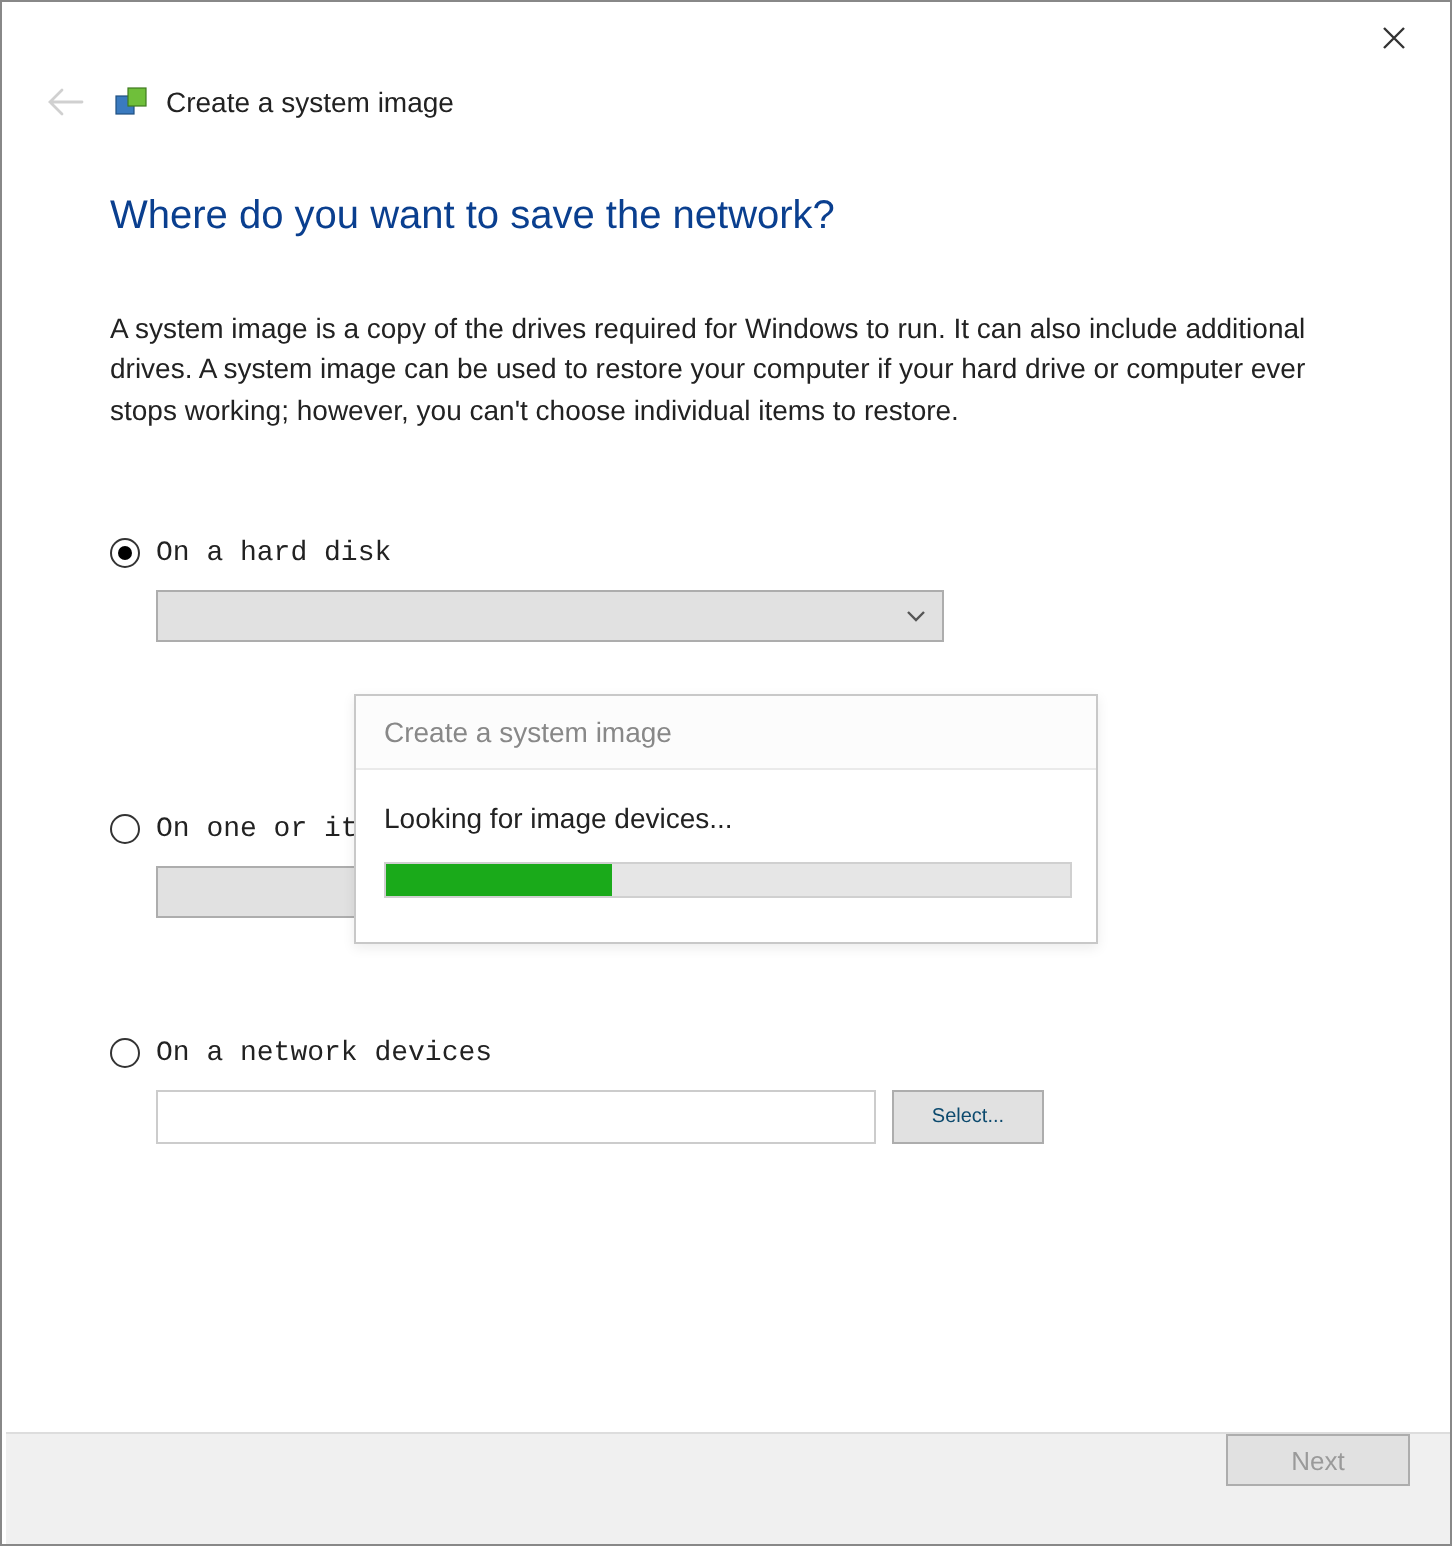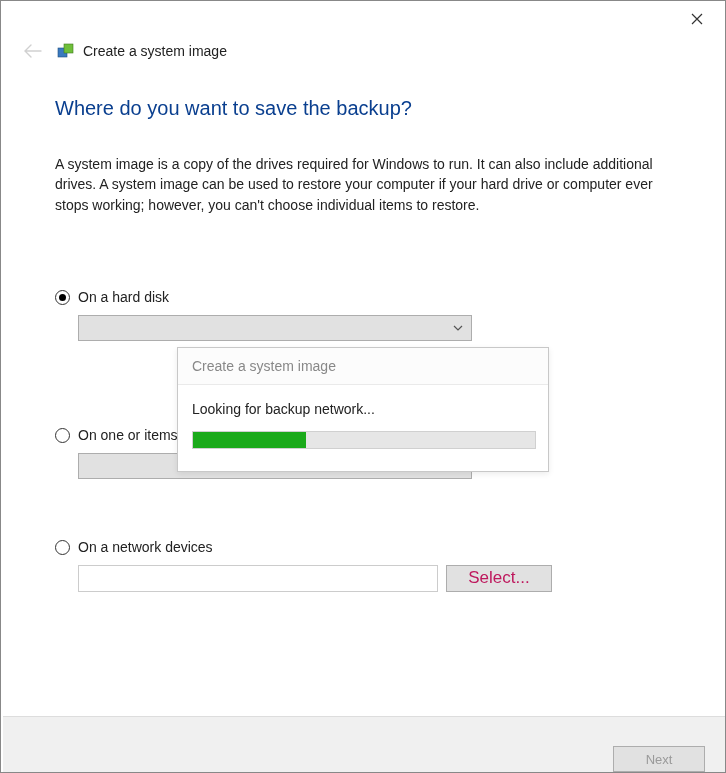--- a/index.html
+++ b/index.html
@@ -58,27 +58,28 @@
     .main-heading {
       font-size: 20px;
       color: #0a3f8f;
       font-weight: 400;
       margin-bottom: 34px;
     }
     .description {
       font-size: 14px;
       color: #222;
       line-height: 1.45;
-      margin-bottom: 74px;
+      margin-bottom: 54px;
       max-width: 600px;
     }
     .option-row {
       display: flex;
-      align-items: flex-end;
+      align-items: flex-start;
       margin-bottom: 10px;
+      font-family: Liberation Mono, monospace;
     }
     .radio {
       width: 15px;
       height: 15px;
       border: 1px solid #333;
       border-radius: 50%;
       margin-right: 8px;
       display: inline-flex;
       align-items: center;
       justify-content: center;
@@ -128,26 +129,26 @@
     }
     .network-input {
       width: 360px;
       height: 27px;
       border: 1px solid #ccc;
       background: #fff;
       padding: 2px 6px;
       font-size: 13px;
     }
     .select-btn {
-      width: 106px;
+      width: 76px;
       height: 27px;
       background: #e1e1e1;
       border: 1px solid #adadad;
-      color: #be185d;
-      font-size: 17px;
+      color: #0c4a6e;
+      font-size: 10px;
       cursor: pointer;
     }
     .overlay-dialog {
       position: absolute;
       left: 176px;
       top: 346px;
       width: 372px;
       background: #fff;
       border: 1px solid #c8c8c8;
       box-shadow: 0 2px 6px rgba(0,0,0,0.08);
@@ -182,21 +183,21 @@
     }
     .footer {
       position: absolute;
       bottom: 0;
       left: 2px;
       right: 0;
       height: 56px;
       background: #f0f0f0;
       border-top: 1px solid #ddd;
       display: flex;
-      align-items: flex-end;
+      align-items: flex-start;
       justify-content: flex-end;
       padding-right: 20px;
       gap: 10px;
     }
     .footer-btn {
       width: 92px;
       height: 26px;
       background: #e1e1e1;
       border: 1px solid #adadad;
       font-size: 13px;
@@ -227,21 +228,21 @@
   <div class="header-icon">
     <svg width="18" height="16" viewBox="0 0 18 16">
       <rect x="1" y="5" width="9" height="9" fill="#3a7abf" stroke="#1f4f80" stroke-width="0.6"></rect>
       <rect x="7" y="1" width="9" height="9" fill="#6fbf3a" stroke="#3f7a1f" stroke-width="0.6"></rect>
     </svg>
   </div>
   <div class="header-title">Create a system image</div>
 </div>
 
 <div class="content">
-  <h1 class="main-heading">Where do you want to save the backup?</h1>
+  <h1 class="main-heading">Where do you want to save the network?</h1>
   <p class="description">A system image is a copy of the drives required for Windows to run. It can also include additional drives. A system image can be used to restore your computer if your hard drive or computer ever stops working; however, you can't choose individual items to restore.</p>
 
   <div>
     <div class="option-row">
       <span class="radio checked"></span>
       <span class="option-label">On a hard disk</span>
     </div>
     <div class="dropdown">
       <svg class="chevron-down" viewBox="0 0 10 6">
           <path d="M1 1 L5 5 L9 1" stroke="#555" stroke-width="1.2" fill="none"></path>
@@ -265,21 +266,21 @@
     <div class="network-input-row">
       <input class="network-input" type="text" style="">
       <button class="select-btn">Select...</button>
     </div>
   </div>
 </div>
 
 <div class="overlay-dialog">
   <div class="overlay-title">Create a system image</div>
   <div class="overlay-body">
-    <div class="overlay-status">Looking for backup network...</div>
+    <div class="overlay-status">Looking for image devices...</div>
     <div class="progress-track">
       <div class="progress-fill"></div>
     </div>
   </div>
 </div>
 
 <div class="footer">
   <button class="footer-btn disabled">Next</button>
 </div>
 

